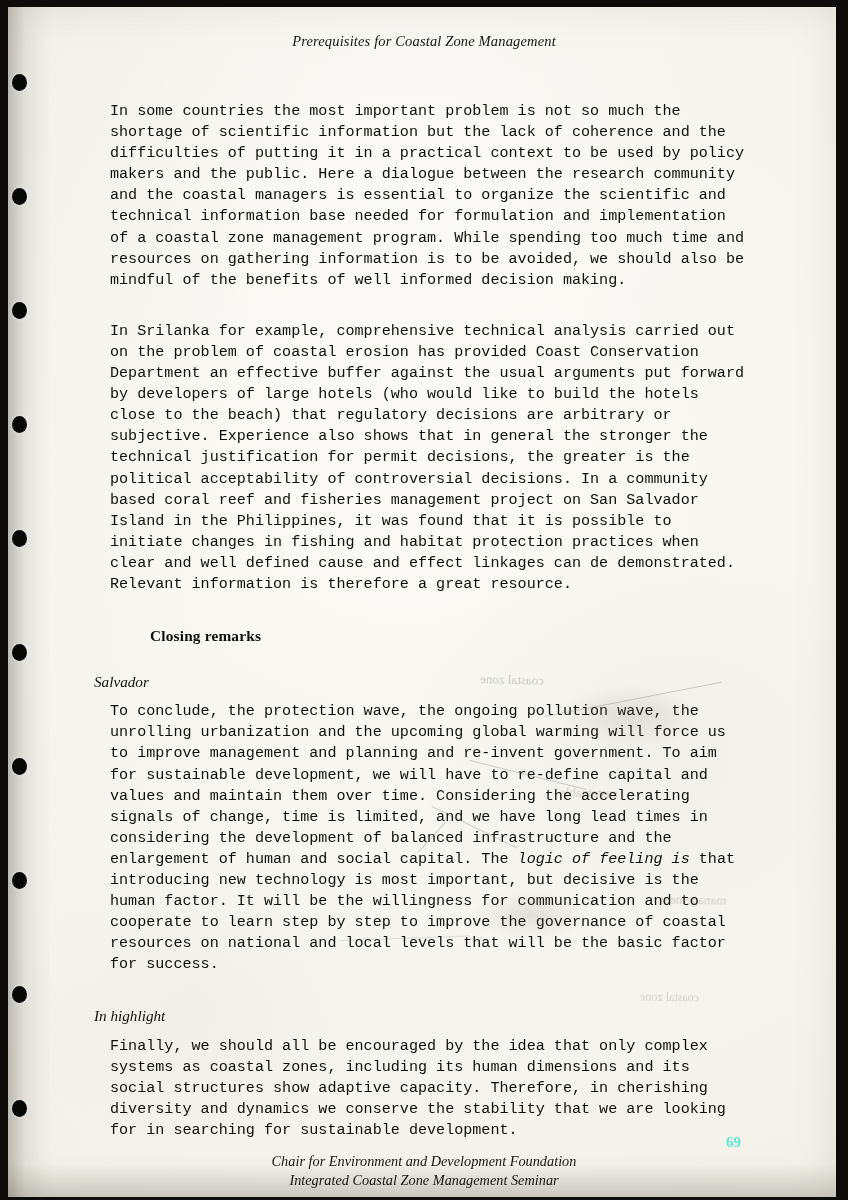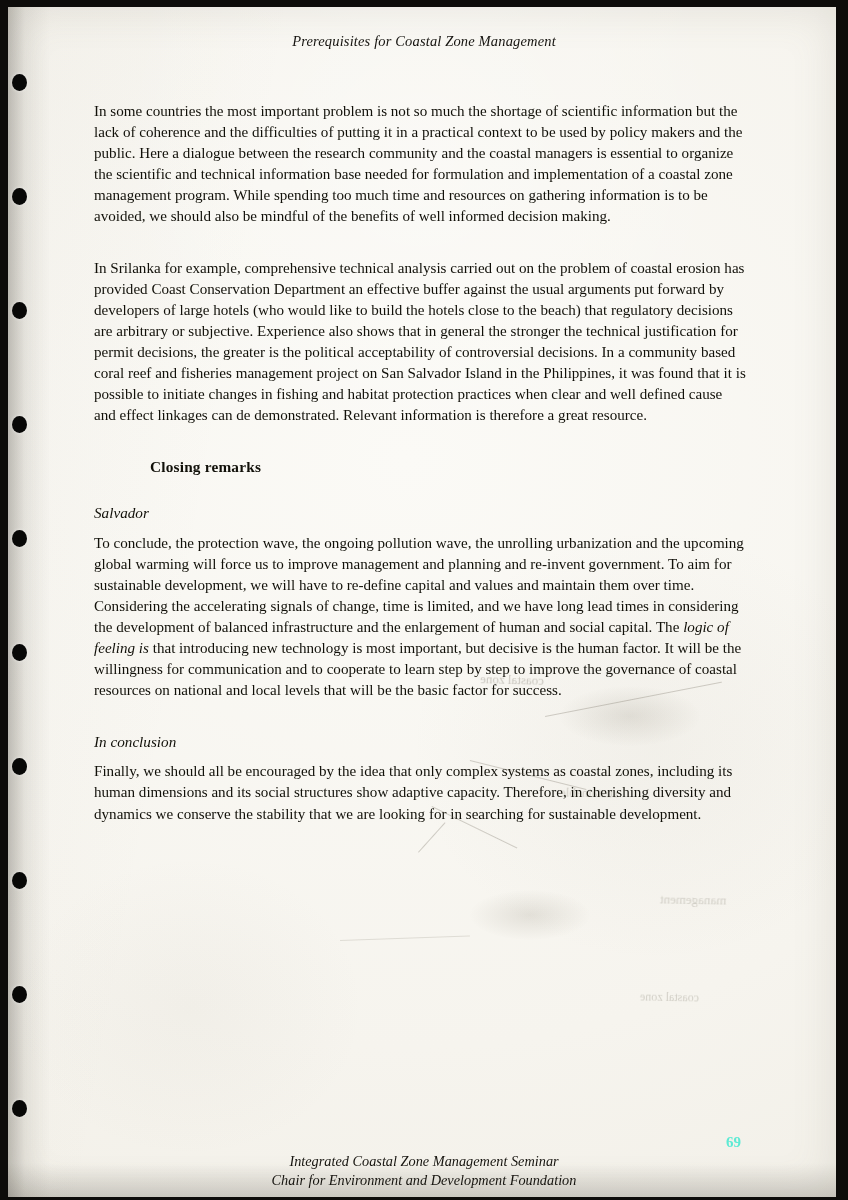--- a/index.html
+++ b/index.html
@@ -95,21 +95,22 @@
     left: 94px;
     top: 101px;
     width: 652px;
     color: #111009;
     font-size: 15.1px;
     line-height: 21.1px;
     text-align: left;
   }
 
   .para {
-    margin: 0 0 21px 0;
+    margin: 0 0 21px 16px;
+    font-family: Liberation Mono, monospace;
   }
   .para.tight { margin-bottom: 0; }
 
   .gap-lg { height: 25px; }
   .gap-sm { height: 9px; }
 
   .h-closing {
     margin: 0 0 0 56px;
     font-weight: bold;
     font-size: 15.3px;
@@ -204,34 +205,34 @@
     <div class="gap-lg"></div>
 
     <p class="h-sub">Salvador</p>
 
     <div class="gap-sm"></div>
 
     <p class="para"><span>To conclude, the protection wave, the ongoing pollution wave, the unrolling urbanization and the upcoming global warming will force us to improve management and planning and re-invent government.  To aim for sustainable development, we will have to re-define capital and values and maintain them over time.  Considering the accelerating signals of change, time is limited, and we have long lead times in considering the development of balanced infrastructure and the enlargement of human and social capital.  The </span><em class="inline-ital">logic of feeling is</em><span> that introducing new technology is most important, but decisive is the human factor.  It will be the willingness for communication and to cooperate to learn step by step to improve the governance of coastal resources on national and local levels that will be the basic factor for success.</span></p>
 
     <div class="gap-sm"></div>
 
-    <p class="h-sub">In conclusion</p>
+    <p class="h-sub">In highlight</p>
 
     <div class="gap-sm"></div>
 
     <p class="para tight">Finally, we should all be encouraged by the idea that only complex systems as coastal zones, including its human dimensions and its social structures show adaptive capacity. Therefore, in cherishing diversity and dynamics we conserve the stability that we are looking for in searching for sustainable development.</p>
 
 
   </div>
 
   <div class="folio">69</div>
 
   <div class="colophon">
+    <div>Chair for Environment and Development Foundation</div>
     <div>Integrated Coastal Zone Management Seminar</div>
-    <div>Chair for Environment and Development Foundation</div>
   </div>
 
   <div class="punch-holes" id="punchHoles">
       <div class="punch-hole" style="left: 19px; top: 82px;"></div>
       <div class="punch-hole" style="left: 19px; top: 196px;"></div>
       <div class="punch-hole" style="left: 19px; top: 310px;"></div>
       <div class="punch-hole" style="left: 19px; top: 424px;"></div>
       <div class="punch-hole" style="left: 19px; top: 538px;"></div>
       <div class="punch-hole" style="left: 19px; top: 652px;"></div>
       <div class="punch-hole" style="left: 19px; top: 766px;"></div>

